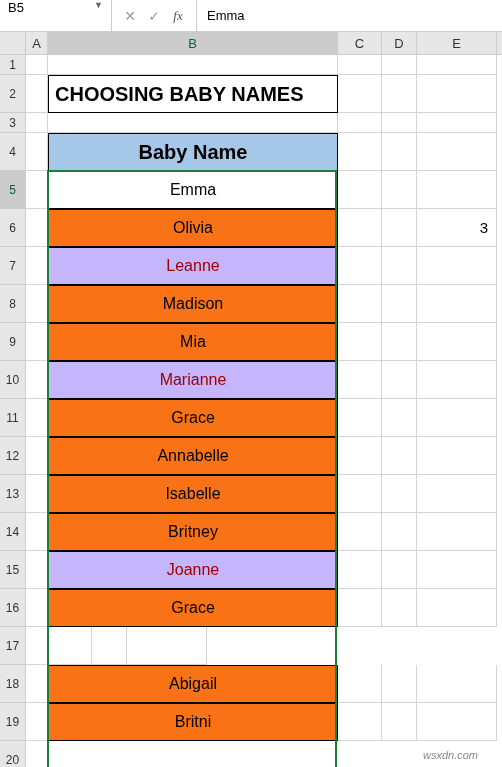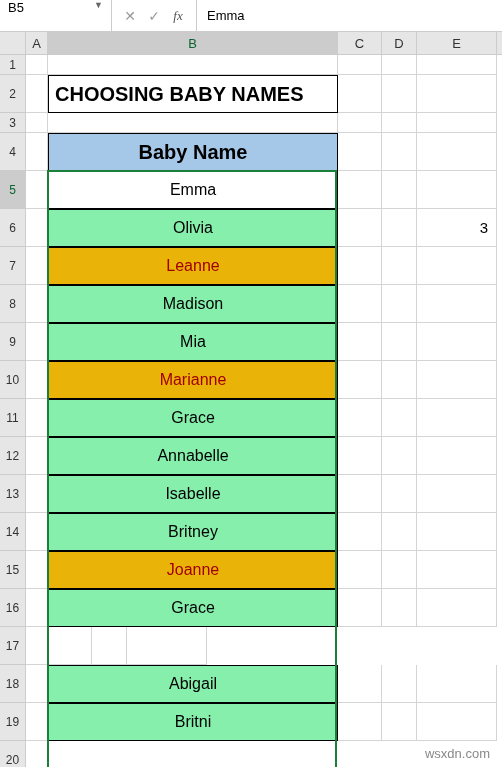--- a/index.html
+++ b/index.html
@@ -31,27 +31,27 @@
     .ch-A{width:22px;} .ch-B{width:290px;} .ch-C{width:44px;} .ch-D{width:35px;} .ch-E{width:80px;}
 
     .body-rows { position:relative; }
     .row { display:flex; height:26px;border-radius:18px; }
     .row.tall{height:38px;} .row.short{height:20px;}
     .cell { border-right:1px solid #d4d4d4; border-bottom:1px solid #d4d4d4; display:flex; align-items:center; justify-content:center; font-size:15px; background:#fff;}
     .cell.c-A{width:22px;} .cell.c-B{width:290px;} .cell.c-C{width:44px;} .cell.c-D{width:35px;} .cell.c-E{width:80px;}
 
     .title-cell { font-weight:bold; font-size:20px; justify-content:flex-start; padding-left:6px; border:1.5px solid #000 !important;}
     .header-cell { background:#a6c8e8; font-weight:bold; font-size:20px; border:1px solid #000 !important; font-family:Liberation Sans, sans-serif;}
-    .data-cell { background:#86efac; border:1px solid #000 !important; font-size:16px;}
-    .data-cell.hl { background:#eab308; color:#a00000; font-weight:500;}
+    .data-cell { background:#f97316; border:1px solid #000 !important; font-size:16px;}
+    .data-cell.hl { background:#c4b5fd; color:#a00000; font-weight:500;}
     .data-cell.active { background:#fff !important; }
 
     .sel-outline { position:absolute; border:2px solid #1a7f37; pointer-events:none; }
 
-    .watermark { position:absolute; right:12px; bottom:6px; font-size:13px; color:#888; }
+    .watermark { position:absolute; right:24px; bottom:6px; font-size:11px; color:#888;font-style:italic; }
   </style>
 </head>
 <body>
 
 <div class="formula-bar">
   <div class="name-box">
     <span class="name-box-text">B5</span>
     <span class="name-box-arrow">▼</span>
   </div>
   <div class="fx-controls">

